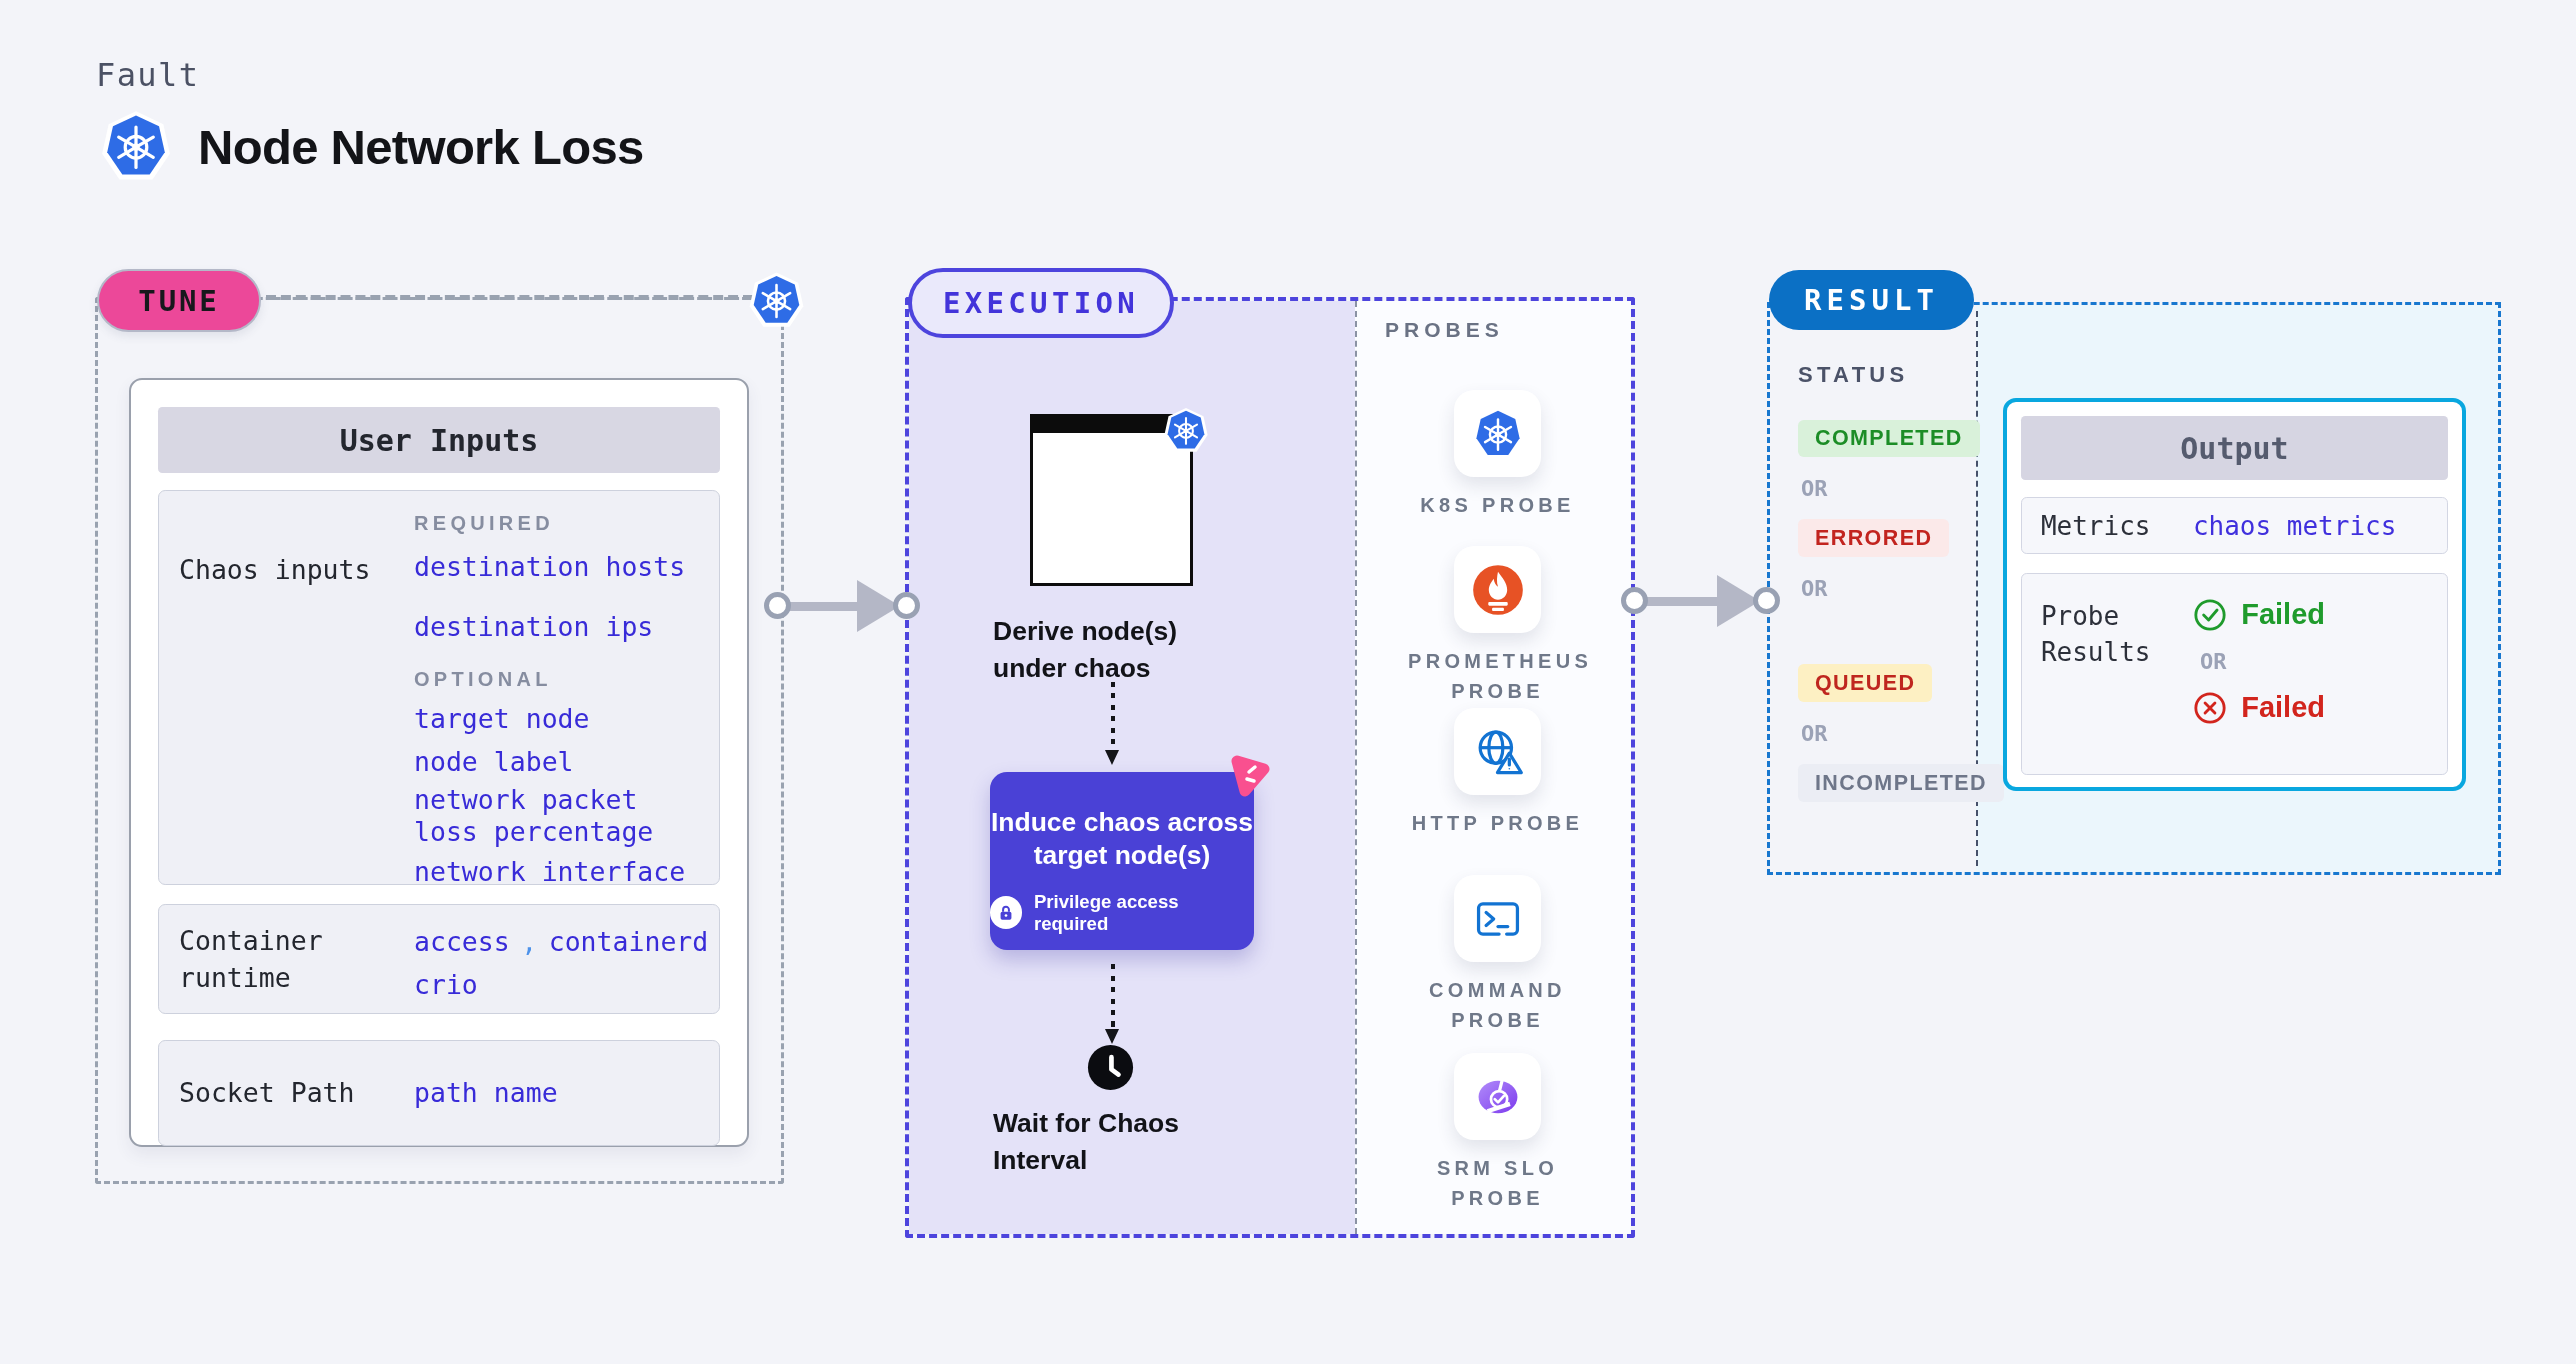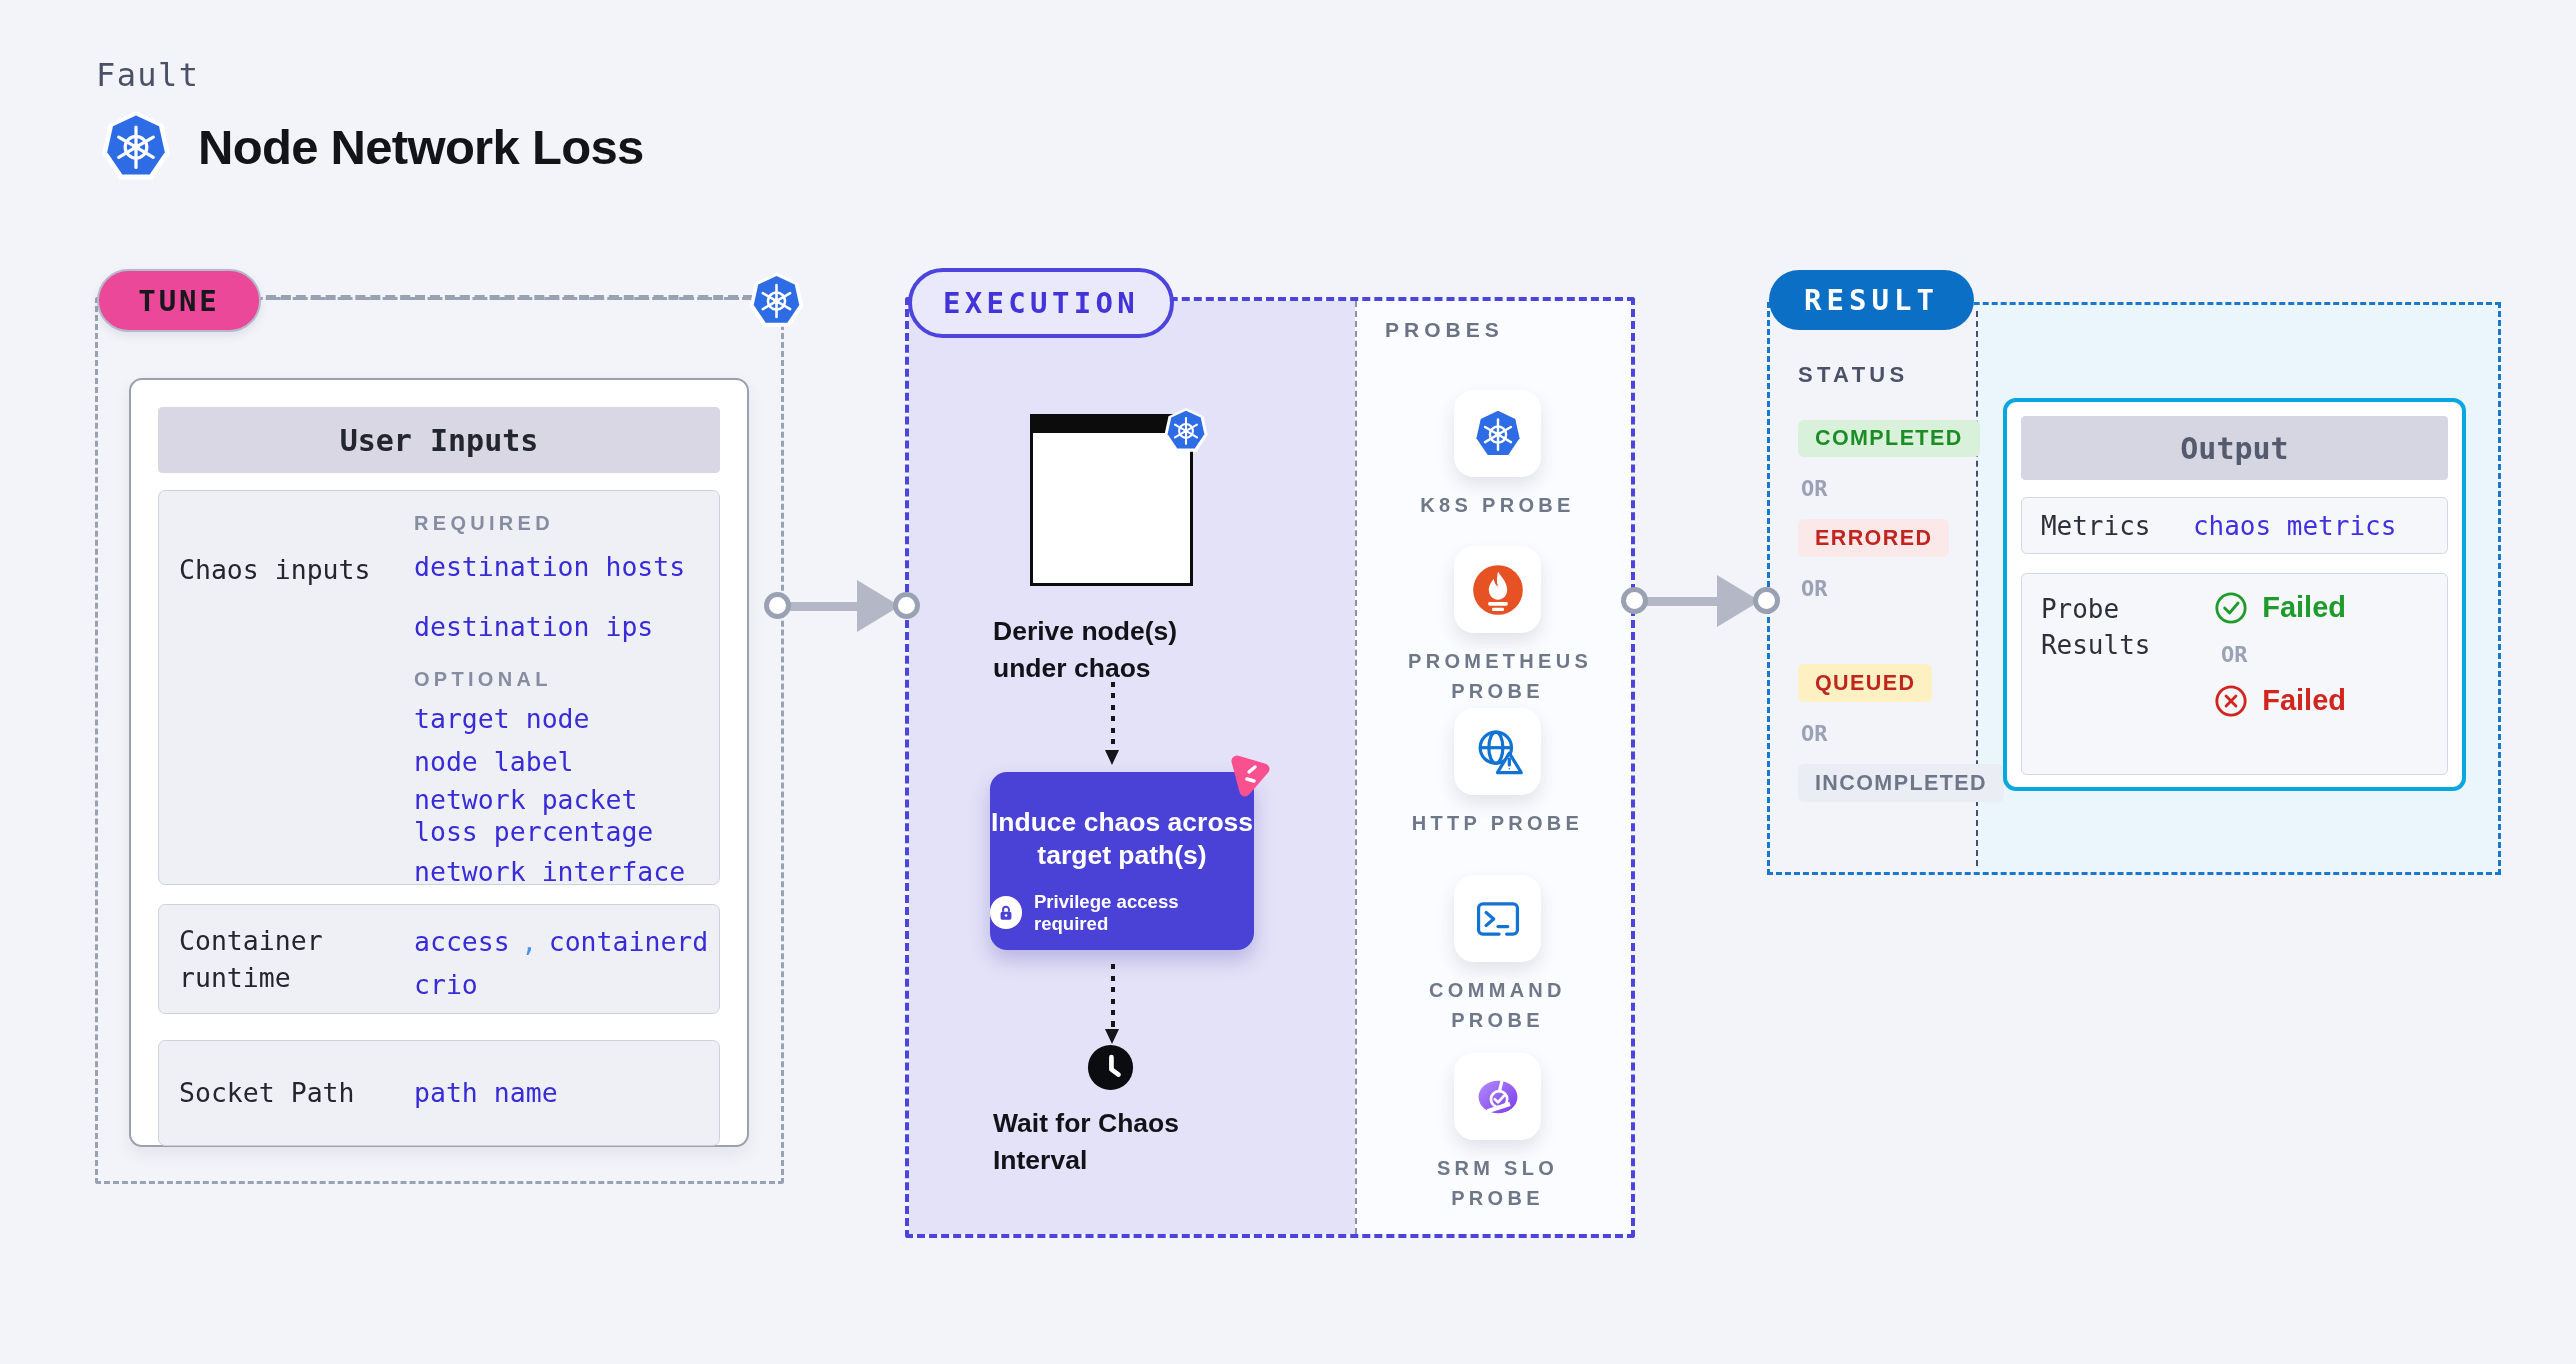--- a/index.html
+++ b/index.html
@@ -136,21 +136,21 @@
       margin:18.6px 0;padding-left:2.9px;}
 
   .output-card{left:2003px;top:398px;width:463px;height:393px;background:#ffffff;
                border:4.3px solid #09a7df;border-radius:13px;box-sizing:border-box;padding:14.3px;z-index:3;}
   .output-header{height:64px;background:#d6d5e2;border-radius:4.3px;display:flex;align-items:center;
                  justify-content:center;font-family:"DejaVu Sans Mono",monospace;font-size:30px;
                  font-weight:700;color:#555b6e;}
   .out-row{background:#f6f7fb;border:1.4px solid #d3d6e3;border-radius:5.7px;box-sizing:border-box;
            display:flex;padding:0 18.6px;}
   .row-metrics{margin-top:17px;height:57px;align-items:center;}
-  .row-proberes{margin-top:18.6px;height:202px;padding-top:17px;gap:21px;}
+  .row-proberes{margin-top:18.6px;height:202px;padding-top:24px;}
   .out-label{font-family:"DejaVu Sans Mono",monospace;font-size:26px;color:#2c303a;
              width:152px;flex:0 0 152px;line-height:36px;}
   .out-value{font-family:"DejaVu Sans Mono",monospace;font-size:26px;color:#4030dd;}
   .res-col{display:flex;flex-direction:column;align-items:flex-start;}
   .res-line{display:flex;align-items:center;gap:14.3px;}
   .res-line svg{width:34px;height:34px;}
   .passed-text{font-size:29px;font-weight:800;color:#1f9b2c;}
   .failed-text{font-size:29px;font-weight:800;color:#d2251d;}
   .out-or{font-family:"DejaVu Sans Mono",monospace;font-size:22px;font-weight:600;color:#9ba2b6;
           margin:17px 0 17px 7.2px;}
@@ -258,21 +258,21 @@
 
   <div class="flow-caption" style="left:993px;top:613px;">Derive node(s) under chaos</div>
 
   <div class="dotted-arrow" style="left:1111px;top:682px;height:69px;"></div>
 
   <div class="abs induce-card">
     <svg class="pink-icon" viewBox="0 0 100 100">
       <polygon points="28,26 82,42 44,86" fill="#f9508f" stroke="#f9508f" stroke-width="22" stroke-linejoin="round"></polygon>
       <path d="M52 48 L64 38 M48 62 L62 66" stroke="#ffffff" stroke-width="7" stroke-linecap="round" fill="none"></path>
     </svg>
-    <div class="induce-title">Induce chaos across target path(s)</div>
+    <div class="induce-title">Induce chaos across target node(s)</div>
     <div class="induce-chip">
       <span class="chip-circle">
         <svg width="20" height="20" viewBox="0 0 24 24">
           <rect x="5.5" y="10.5" width="13" height="9.5" rx="2" fill="#4a41d6"></rect>
           <path d="M8.5 10.5 V8 a3.5 3.5 0 0 1 7 0 V10.5" fill="none" stroke="#4a41d6" stroke-width="2.4"></path>
           <circle cx="12" cy="15" r="1.6" fill="#ffffff"></circle>
         </svg>
       </span>
       <span class="chip-text">Privilege access required</span>
     </div>

